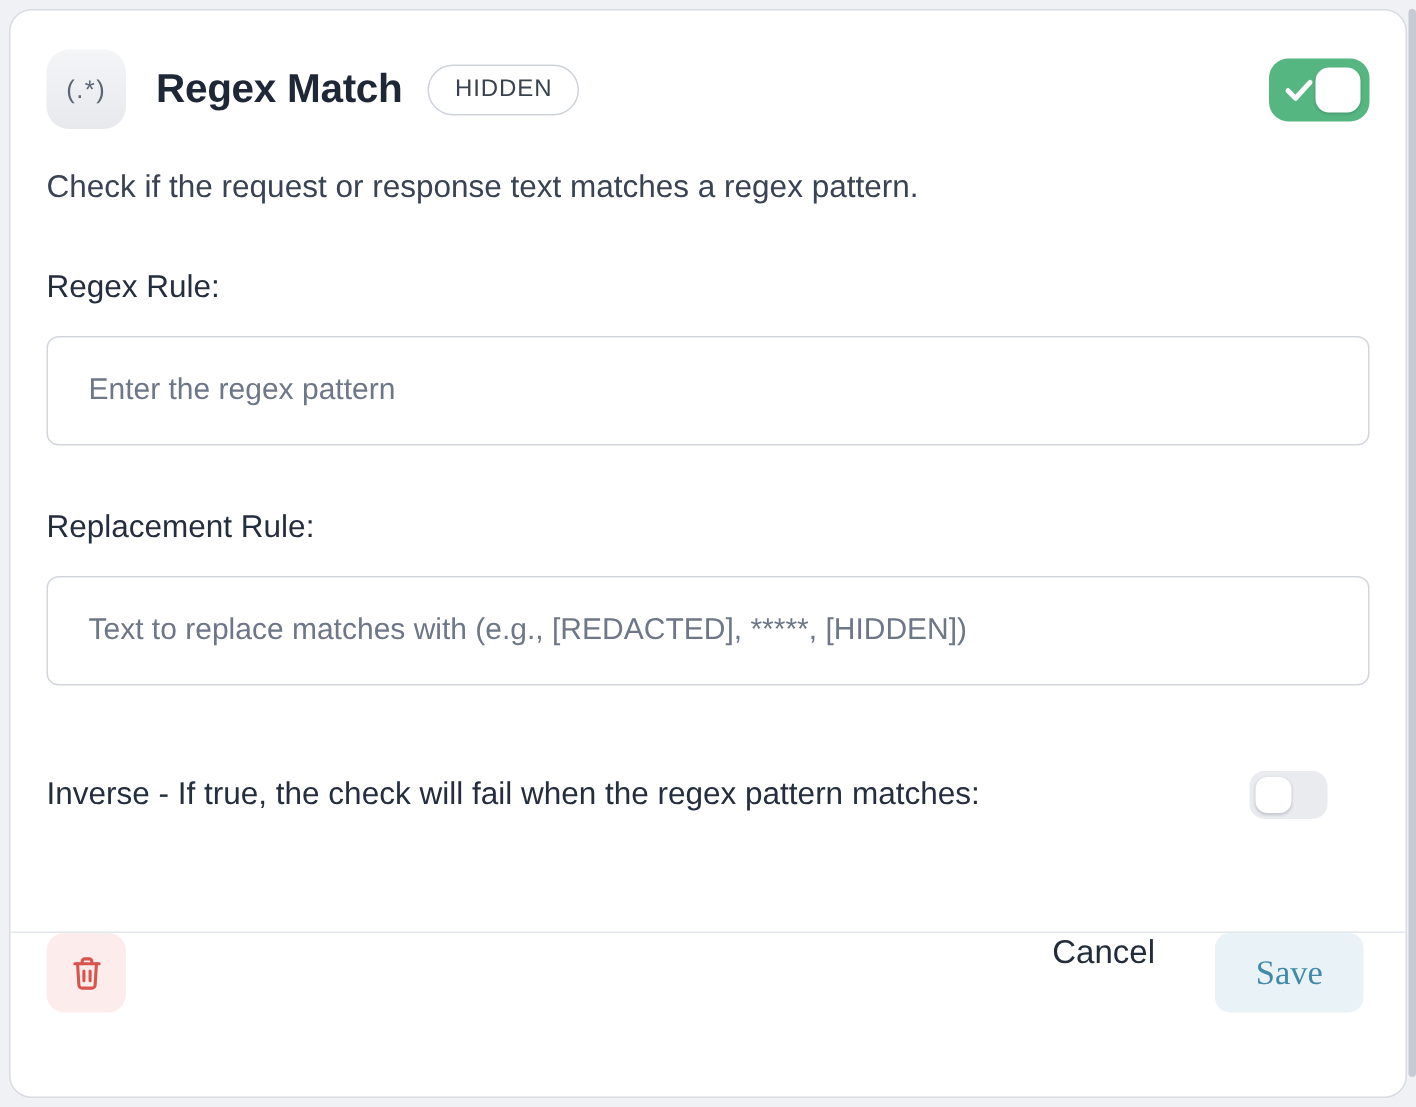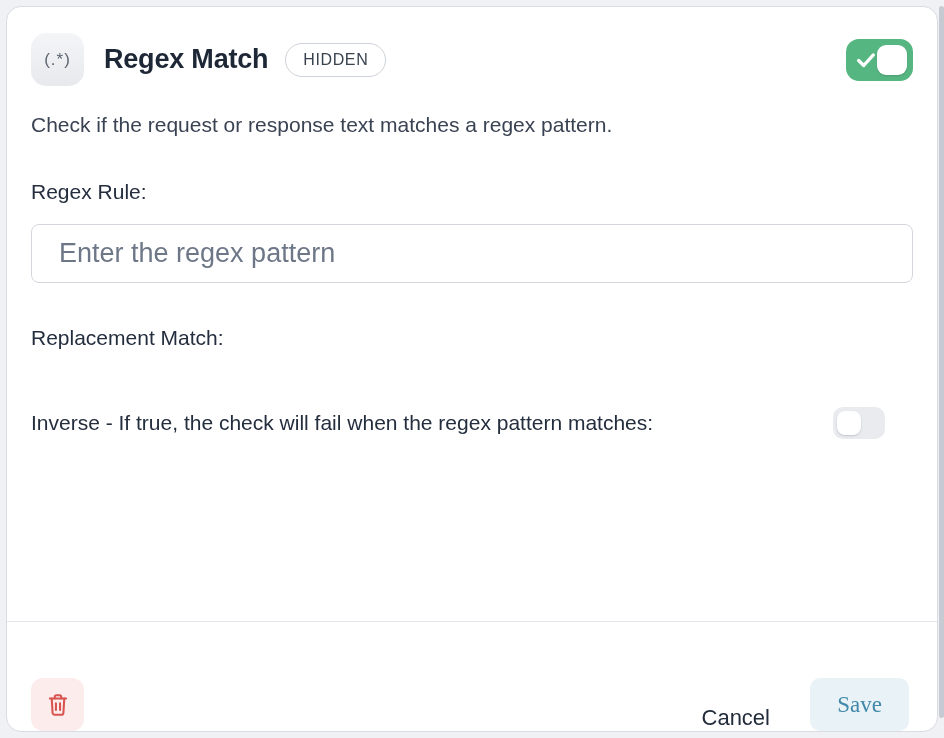--- a/index.html
+++ b/index.html
@@ -86,26 +86,26 @@
   }
   .field-label {
     margin-top: 43px;
     font-size: 21px;
     color: #242e3e;
   }
   .text-input {
     display: block;
     margin-top: 20px;
     width: 100%;
-    height: 59px;
+    height: 73px;
     border: 1px solid #d3d7dd;
     border-radius: 8px;
     padding: 0 27px;
     font-family: "Liberation Sans", sans-serif;
-    font-size: 27px;
+    font-size: 20px;
     color: #242e3e;
     background: #ffffff;
     outline: none;
   }
   .text-input::placeholder { color: #6e7787; opacity: 1; }
   .toggle-row {
     display: flex;
     align-items: center;
     justify-content: space-between;
   }
@@ -115,21 +115,21 @@
     font-size: 21px;
     color: #242e3e;
     padding-right: 16px;
   }
   .toggle-row .toggle { margin-right: 28px; }
   
   .card-footer {
     flex: 0 0 110px;
     border-top: 1px solid #e3e6eb;
     display: flex;
-    align-items: flex-end;
+    align-items: flex-start;
     padding: 0 28px 0 24px;
   }
   .delete-button {
     width: 53px; height: 53px;
     border-radius: 12px;
     background: #fdecec;
     border: none;
     display: flex; align-items: center; justify-content: center;
     cursor: pointer;
   }
@@ -182,21 +182,22 @@
           </svg>
         <div class="knob"></div>
       </div>
     </div>
 
     <div class="description">Check if the request or response text matches a regex pattern.</div>
 
     <div class="field-label">Regex Rule:</div>
     <input class="text-input" type="text" placeholder="Enter the regex pattern" style="">
 
-    <div class="field-label">Replacement Match:</div>
+    <div class="field-label">Replacement Rule:</div>
+    <input class="text-input" type="text" placeholder="Text to replace matches with (e.g., [REDACTED], *****, [HIDDEN])" style="">
 
 
     <div class="toggle-row second">
       <div class="row-label">Inverse - If true, the check will fail when the regex pattern matches:</div>
       <div class="toggle small off">
         <div class="knob"></div>
       </div>
     </div>
 
   </div>

